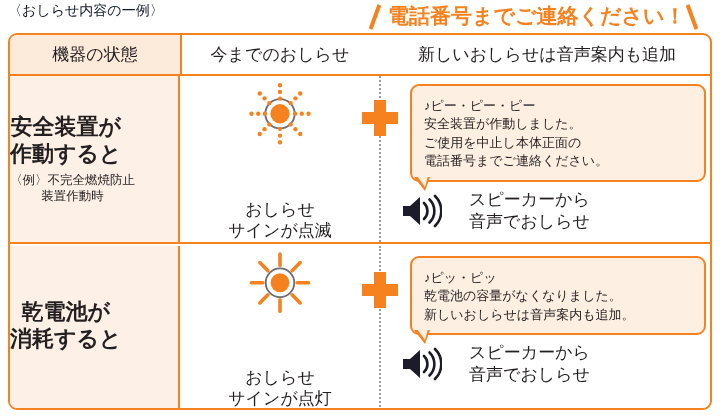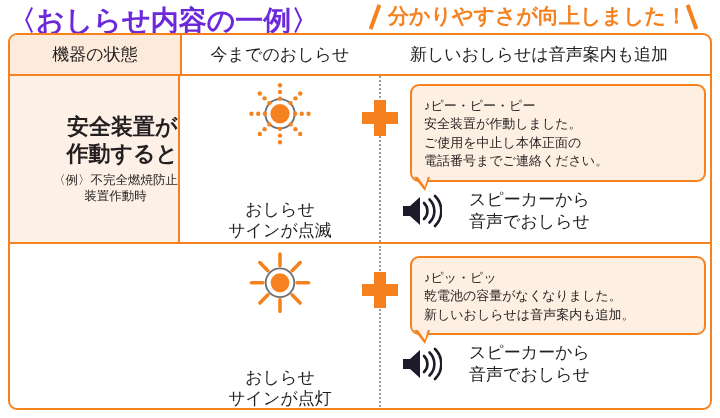--- a/index.html
+++ b/index.html
@@ -7,21 +7,21 @@
     width: 720px; height: 418px;
     background: #ffffff;
     font-family: "Liberation Sans", "DejaVu Sans", sans-serif;
     overflow: hidden;
   }
   .page { position: relative; width: 720px; height: 418px; }
 
   
   .title-left {
     position: absolute; left: 8px; top: 2px;
-    font-size: 28px; font-weight: bold; color: #6d28d9;
+    font-size: 14px; font-weight: normal; color: #0f172a;
     letter-spacing: 0px; white-space: nowrap;
   }
   .title-right {
     position: absolute; left: 388px; top: 2px;
     font-size: 21px; font-weight: bold; color: #F5821F;
     white-space: nowrap;
   }
   .slash {
     position: absolute; top: 4px; width: 4px; height: 26px;
     background: #F5821F; border-radius: 1px;
@@ -41,31 +41,31 @@
     border-bottom: 2px solid #F5821F;
     padding-left: 28px;
   }
   .cell-head {
     position: absolute; top: 0; height: 39px;
     display: flex; align-items: center; justify-content: center;
     font-size: 17px; color: #231f20; white-space: nowrap;
   }
   .hc1 { left: 0; width: 170px; background: #FCEBDA; }
   .hc2 { left: 170px; width: 200px; text-align: center; }
-  .hc3 { left: 364px; right: 0; width: 330px; font-family: Liberation Mono, monospace; }
+  .hc3 { left: 372px; right: 0; width: 330px; font-family: Liberation Mono, monospace; }
   .vline-head { position: absolute; left: 170px; top: 0; width: 2px; height: 39px; background: #F5821F; }
 
   .body-row { position: absolute; left: 0; width: 100%; }
   .r1 { top: 41px; height: 168px; border-bottom: 2px solid #F5821F; }
   .r2 { top: 211px; height: 164px; }
 
   .col1 {
     position: absolute; left: 0; top: 0; bottom: 0; width: 170px;
     background: #FDF1E7; border-right: 2px solid #F5821F;
-    display: flex; flex-direction: column; align-items: flex-end; justify-content: center;
+    display: flex; flex-direction: column; align-items: flex-start; justify-content: center;
   }
   .state-main {
     font-size: 22px; font-weight: bold; color: #231f20;
     line-height: 1.22; text-align: center; white-space: pre-line;
   }
   .state-sub {
     font-size: 12.5px; color: #231f20; line-height: 1.3;
     text-align: center; margin-top: 4px; white-space: pre-line;
   }
 
@@ -137,21 +137,21 @@
   }
 </style>
 </head>
 <body>
 
 <div class="page">
 
   <div class="title-left">〈おしらせ内容の一例〉</div>
 
   <div class="slash slash-l"></div>
-  <div class="title-right">分かりやすさが向上しました！</div>
+  <div class="title-right">電話番号までご連絡ください！</div>
   <div class="slash slash-r"></div>
 
   <div class="table">
 
     <div class="hdr-row">
       <div class="cell-head hc1">機器の状態</div>
       <div class="vline-head"></div>
       <div class="cell-head hc2">今までのおしらせ</div>
       <div class="cell-head hc3">新しいおしらせは音声案内も追加</div>
     </div>
@@ -220,20 +220,25 @@
             <path d="M29.5 5.5 a16 16 0 0 1 0 23" fill="none" stroke="#1b1b29" stroke-width="2.6" stroke-linecap="round"></path>
             <path d="M35 2 a21 21 0 0 1 0 30" fill="none" stroke="#1b1b29" stroke-width="2.6" stroke-linecap="round"></path>
           </svg>
           <div class="spk-label">スピーカーから
 音声でおしらせ</div>
         </div>
       </div>
     </div>
 
     <div class="body-row r2">
+      <div class="col1">
+        <div class="state-main">乾電池が
+消耗すると</div>
+        <div class="state-sub"></div>
+      </div>
 
       <div class="col2">
         <svg width="104" height="90" viewBox="0 0 104 90">
           <g>
             <circle cx="52" cy="45" r="11.5" fill="#F5821F"></circle>
             <circle cx="52" cy="45" r="17.5" fill="none" stroke="#6D6E71" stroke-width="2.2"></circle>
             <g stroke="#F5821F" stroke-width="4.4" stroke-linecap="round">
               <line x1="52" y1="24" x2="52" y2="10"></line>
               <line x1="52" y1="66" x2="52" y2="80"></line>
               <line x1="31" y1="45" x2="17" y2="45"></line>

